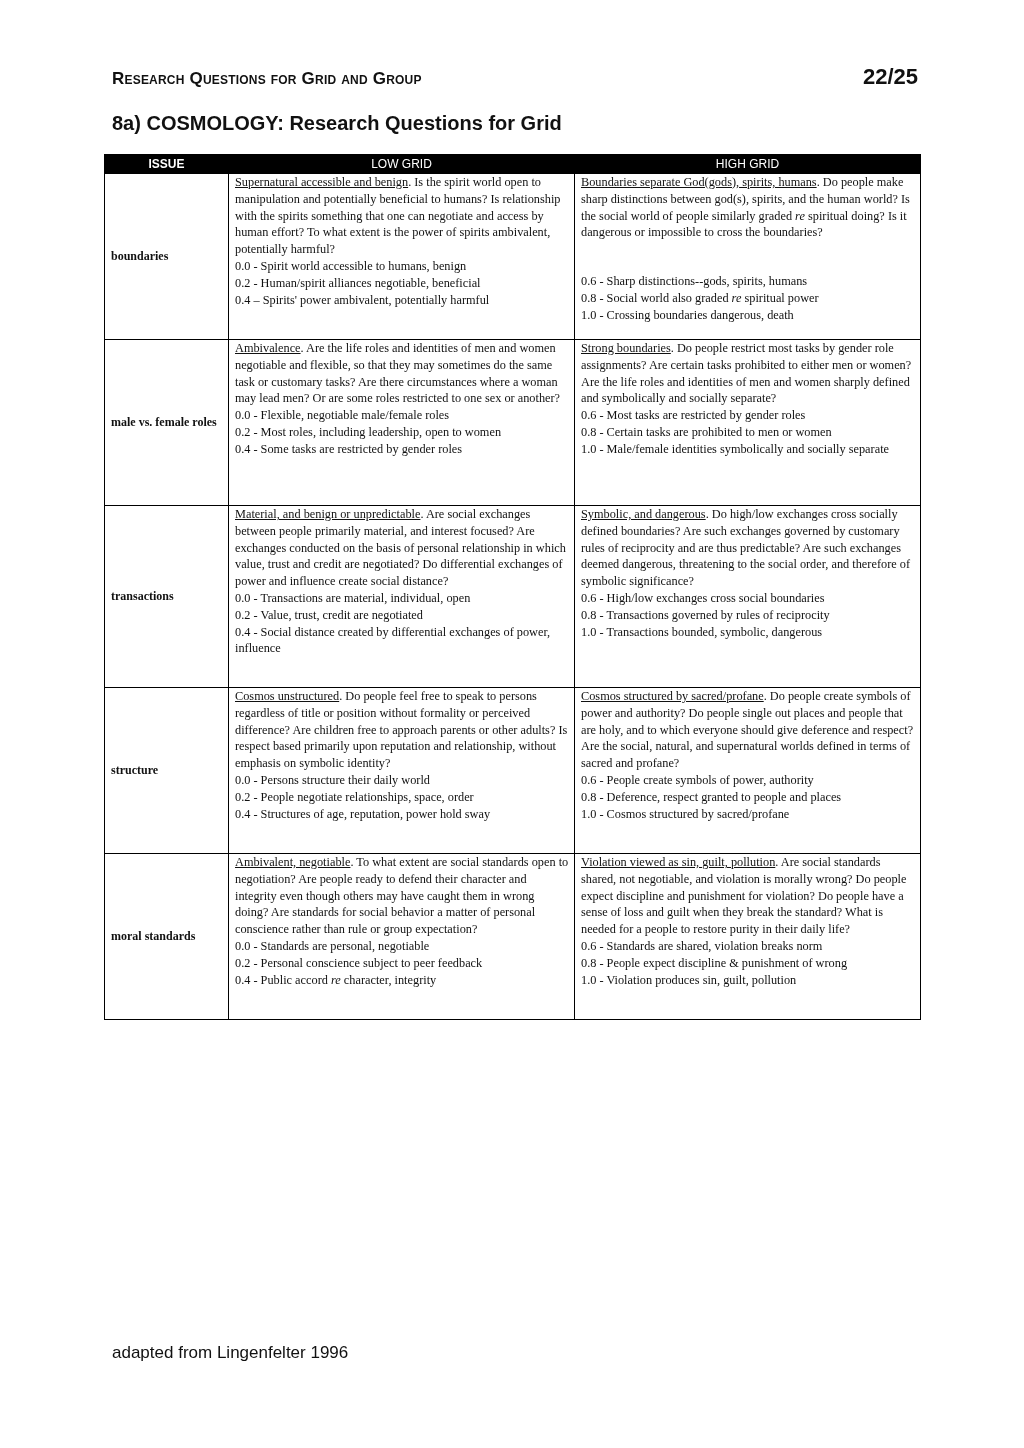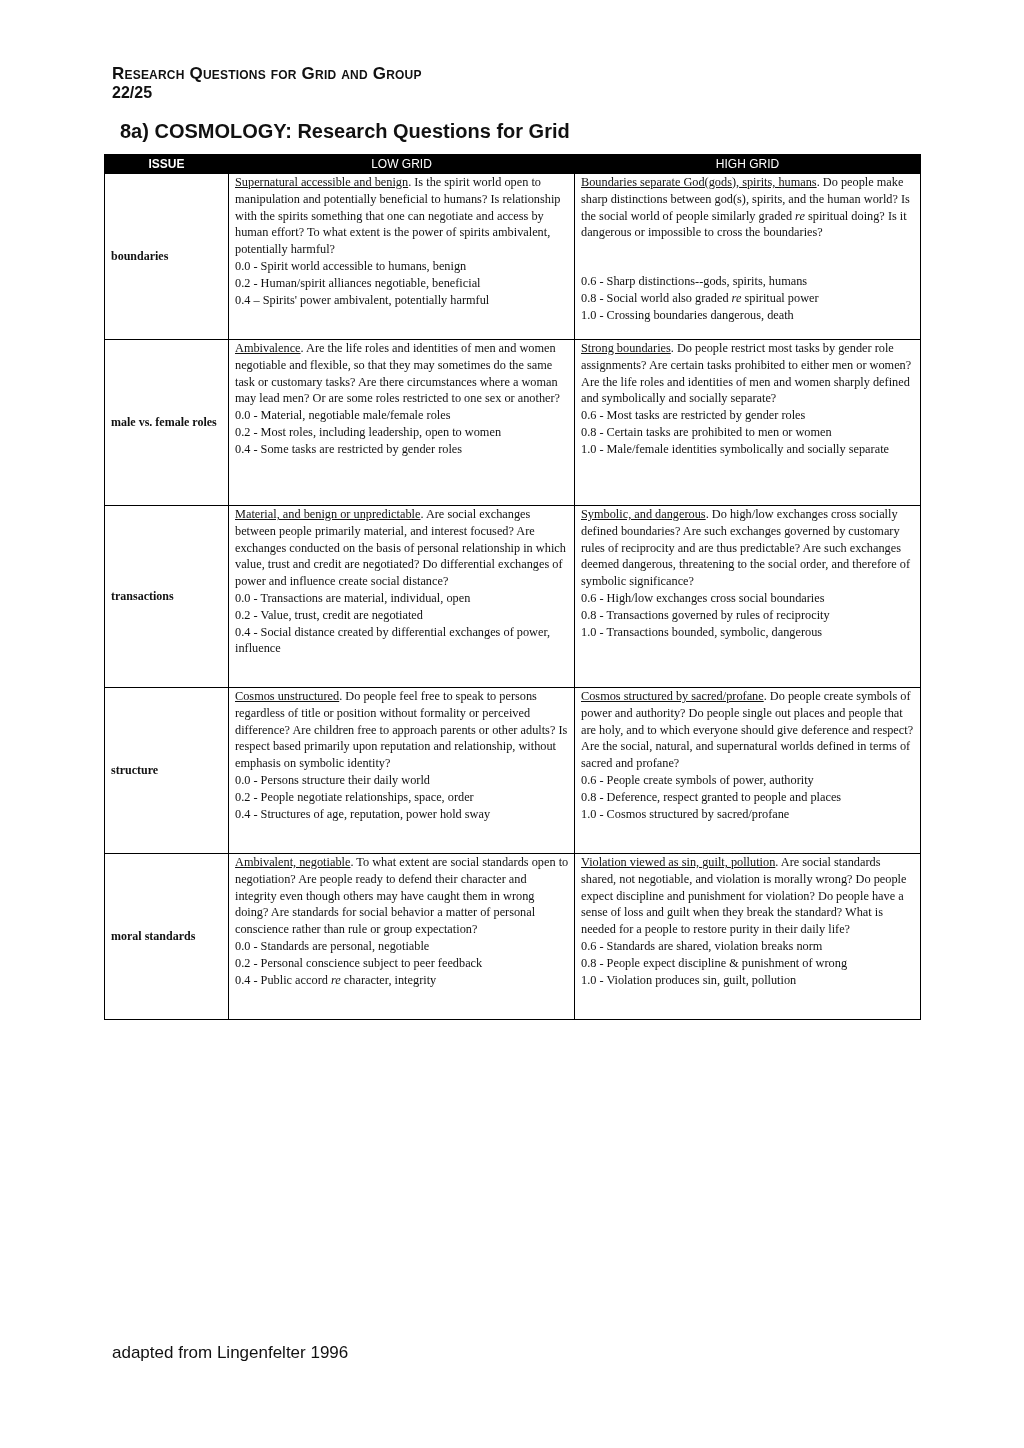--- a/index.html
+++ b/index.html
@@ -17,38 +17,37 @@
     }
     .running-header {
       position: absolute;
       left: 112px;
       top: 64px;
       width: 806px;
       display: flex;
       justify-content: space-between;
       align-items: baseline;
       font-weight: bold;
-      flex-direction: column;
     }
     .running-title {
       font-size: 15px;
       font-variant: small-caps;
       letter-spacing: 0.2px;
       font-size: 17px;
     }
     .page-number {
-      font-size: 16px;
+      font-size: 22px;
     }
     .section-title {
       position: absolute;
       left: 112px;
       top: 112px;
       font-size: 20px;
       font-weight: bold;
-      margin: 8px;
+      margin: 0;
     }
     table.grid-table {
       position: absolute;
       left: 104px;
       top: 154px;
       width: 816px;
       border-collapse: collapse;
       table-layout: fixed;
       font-size: 12.3px;
       line-height: 16.8px;
@@ -152,21 +151,21 @@
           <span class="scale-item">1.0 - Crossing boundaries dangerous, death</span>
         </span>
       </td>
     </tr>
 
     <tr class="row-roles">
       <td class="issue-cell">male vs. female roles</td>
       <td>
         <span class="cell-question"><span class="cell-lead">Ambivalence</span><span>. Are the life roles and identities of men and women negotiable and flexible, so that they may sometimes do the same task or customary tasks? Are there circumstances where a woman may lead men? Or are some roles restricted to one sex or another?</span></span>
         <span class="scale-list">
-          <span class="scale-item">0.0 - Material, negotiable male/female roles</span>
+          <span class="scale-item">0.0 - Flexible, negotiable male/female roles</span>
           <span class="scale-item">0.2 - Most roles, including leadership, open to women</span>
           <span class="scale-item">0.4 - Some tasks are restricted by gender roles</span>
         </span>
       </td>
       <td>
         <span class="cell-question"><span class="cell-lead">Strong boundaries</span><span>. Do people restrict most tasks by gender role assignments? Are certain tasks prohibited to either men or women? Are the life roles and identities of men and women sharply defined and symbolically and socially separate?</span></span>
         <span class="scale-list">
           <span class="scale-item">0.6 - Most tasks are restricted by gender roles</span>
           <span class="scale-item">0.8 - Certain tasks are prohibited to men or women</span>
           <span class="scale-item">1.0 - Male/female identities symbolically and socially separate</span>

